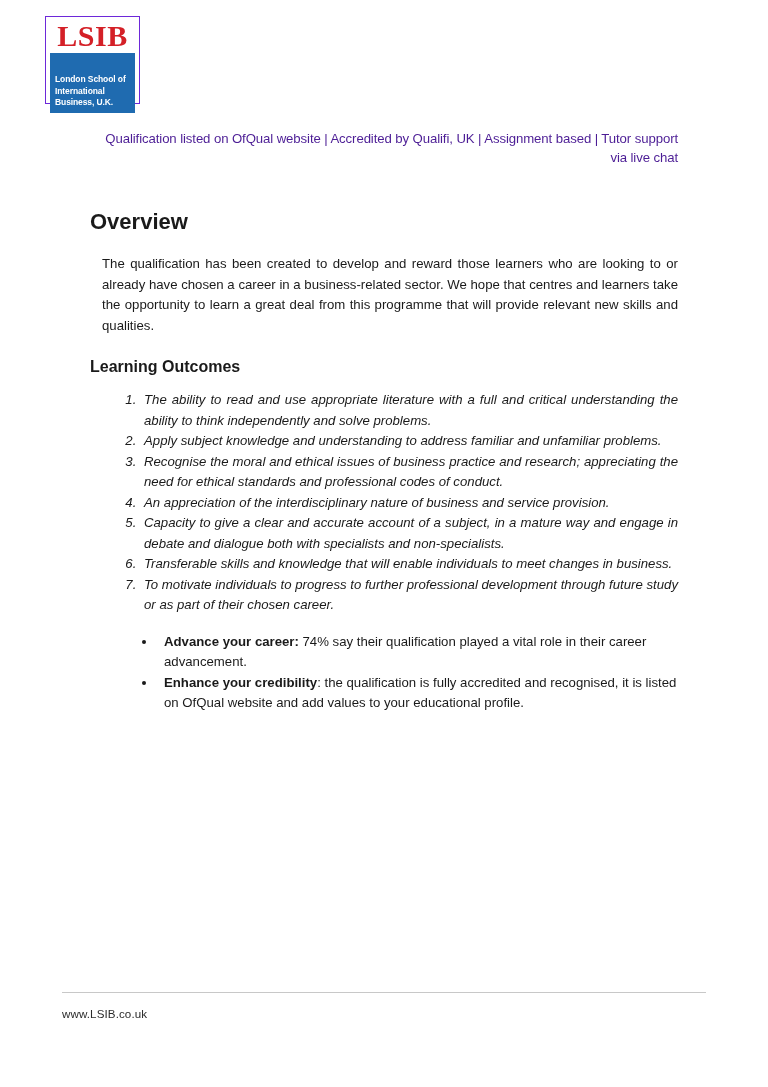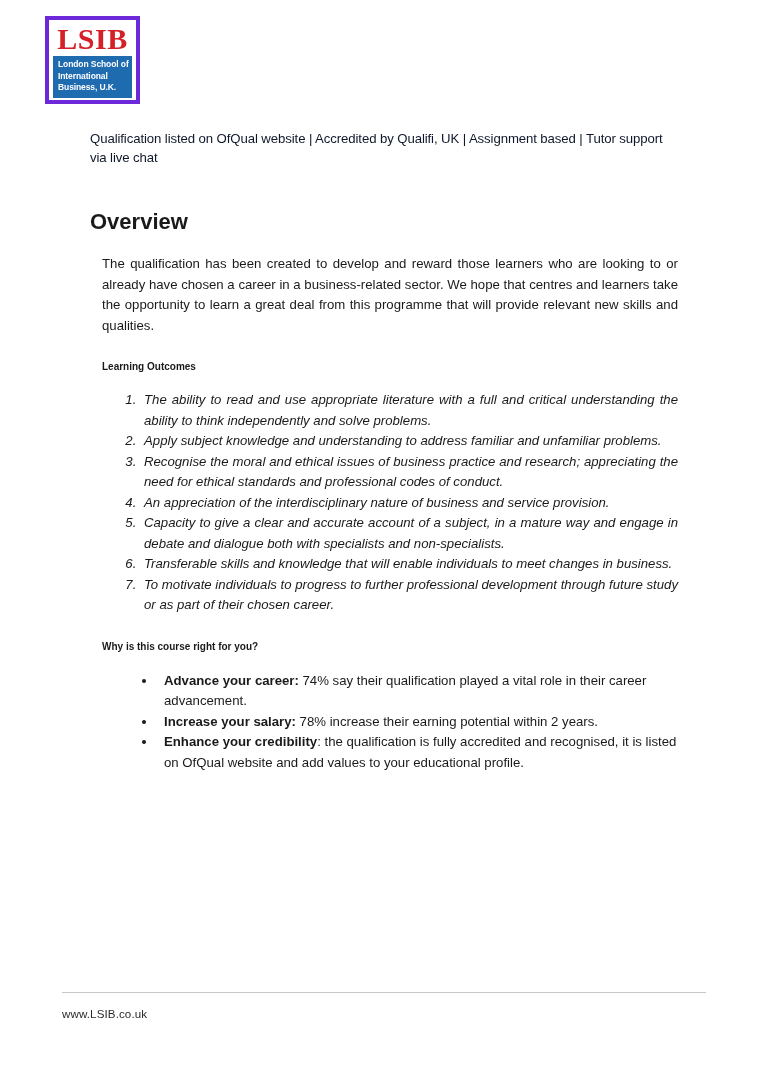--- a/index.html
+++ b/index.html
@@ -18,42 +18,42 @@
   }
 
   
   .logo-block {
     position: absolute;
     left: 45px;
     top: 16px;
     width: 95px;
     height: 88px;
     background: #ffffff;
-    border: 4px solid #6d28d9;
+    border: 1px solid #6d28d9;
     box-sizing: border-box;
     padding: 3px 4px 4px 4px;
   }
   .logo-word {
     font-family: "Liberation Serif", serif;
     font-weight: bold;
     color: #d42027;
     font-size: 30px;
     line-height: 32px;
     letter-spacing: 0.5px;
     text-align: center;
     margin: 0;
   }
   .logo-sub {
     background: #1f6bb0;
     color: #ffffff;
     font-family: "Liberation Sans", sans-serif;
     font-weight: bold;
     font-size: 8.5px;
     line-height: 11.5px;
-    padding: 3px 4px 4px 5px;
+    padding: 21px 4px 4px 5px;
     margin-top: 1px;
     letter-spacing: -0.1px;
   }
   .logo-sub div { white-space: nowrap; }
 
   
   .content {
     position: absolute;
     left: 90px;
     top: 126px;
@@ -65,46 +65,47 @@
     line-height: 28px;
     font-weight: bold;
     margin: 0;
     color: #1a1a1a;
     letter-spacing: -0.2px;
   }
   p.doc-subtitle {
     font-size: 13.2px;
     line-height: 19px;
     margin: 3px 0 0 0;
-    color: #0f172a;
+    color: #4c1d95;
     letter-spacing: -0.1px;
+    text-align: right;
   }
 
   h2.section-title {
     font-size: 22px;
     line-height: 22px;
     font-weight: bold;
     margin: 44px 0 4px 0;
     color: #1a1a1a;
   }
 
   p.body-text {
     font-size: 13.2px;
     line-height: 20.5px;
     text-align: justify;
     margin: 21px 0 0 12px;
     color: #1a1a1a;
   }
   p.body-text.tight { margin-top: 19px; }
 
   h3.sub-head {
-    font-size: 10px;
+    font-size: 16px;
     line-height: 18px;
     font-weight: bold;
-    margin: 22px 0 0 12px;
+    margin: 22px 0 0 0;
     color: #1a1a1a;
   }
 
   ol.outcomes {
     margin: 14px 0 16px 0;
     padding-left: 50px;
     font-size: 13.2px;
     line-height: 20.5px;
     font-style: italic;
   }
@@ -187,33 +188,28 @@
   <ol class="outcomes">
     <li>The ability to read and use appropriate literature with a full and critical understanding the ability to think independently and solve problems.</li>
     <li>Apply subject knowledge and understanding to address familiar and unfamiliar problems.</li>
     <li>Recognise the moral and ethical issues of business practice and research; appreciating the need for ethical standards and professional codes of conduct.</li>
     <li>An appreciation of the interdisciplinary nature of business and service provision.</li>
     <li>Capacity to give a clear and accurate account of a subject, in a mature way and engage in debate and dialogue both with specialists and non-specialists.</li>
     <li>Transferable skills and knowledge that will enable individuals to meet changes in business.</li>
     <li>To motivate individuals to progress to further professional development through future study or as part of their chosen career.</li>
   </ol>
 
-  <h3 class="sub-head">Why is this course right for you?</h3>
 
   <ul class="reasons">
     <li>
       <span class="bullet-dot"></span>
       <b>Advance your career:</b><span> 74% say their qualification played a vital role in their career advancement.</span>
     </li>
     <li>
       <span class="bullet-dot"></span>
-      <b>Increase your salary:</b><span> 78% increase their earning potential within 2 years.</span>
-    </li>
-    <li>
-      <span class="bullet-dot"></span>
       <b>Enhance your credibility</b><span>: the qualification is fully accredited and recognised, it is listed on OfQual website and add values to your educational profile.</span>
     </li>
   </ul>
 
 </div>
 
 <div class="footer-rule"></div>
 <div class="footer">
   <span class="right">www.LSIB.co.uk</span>
 </div>

